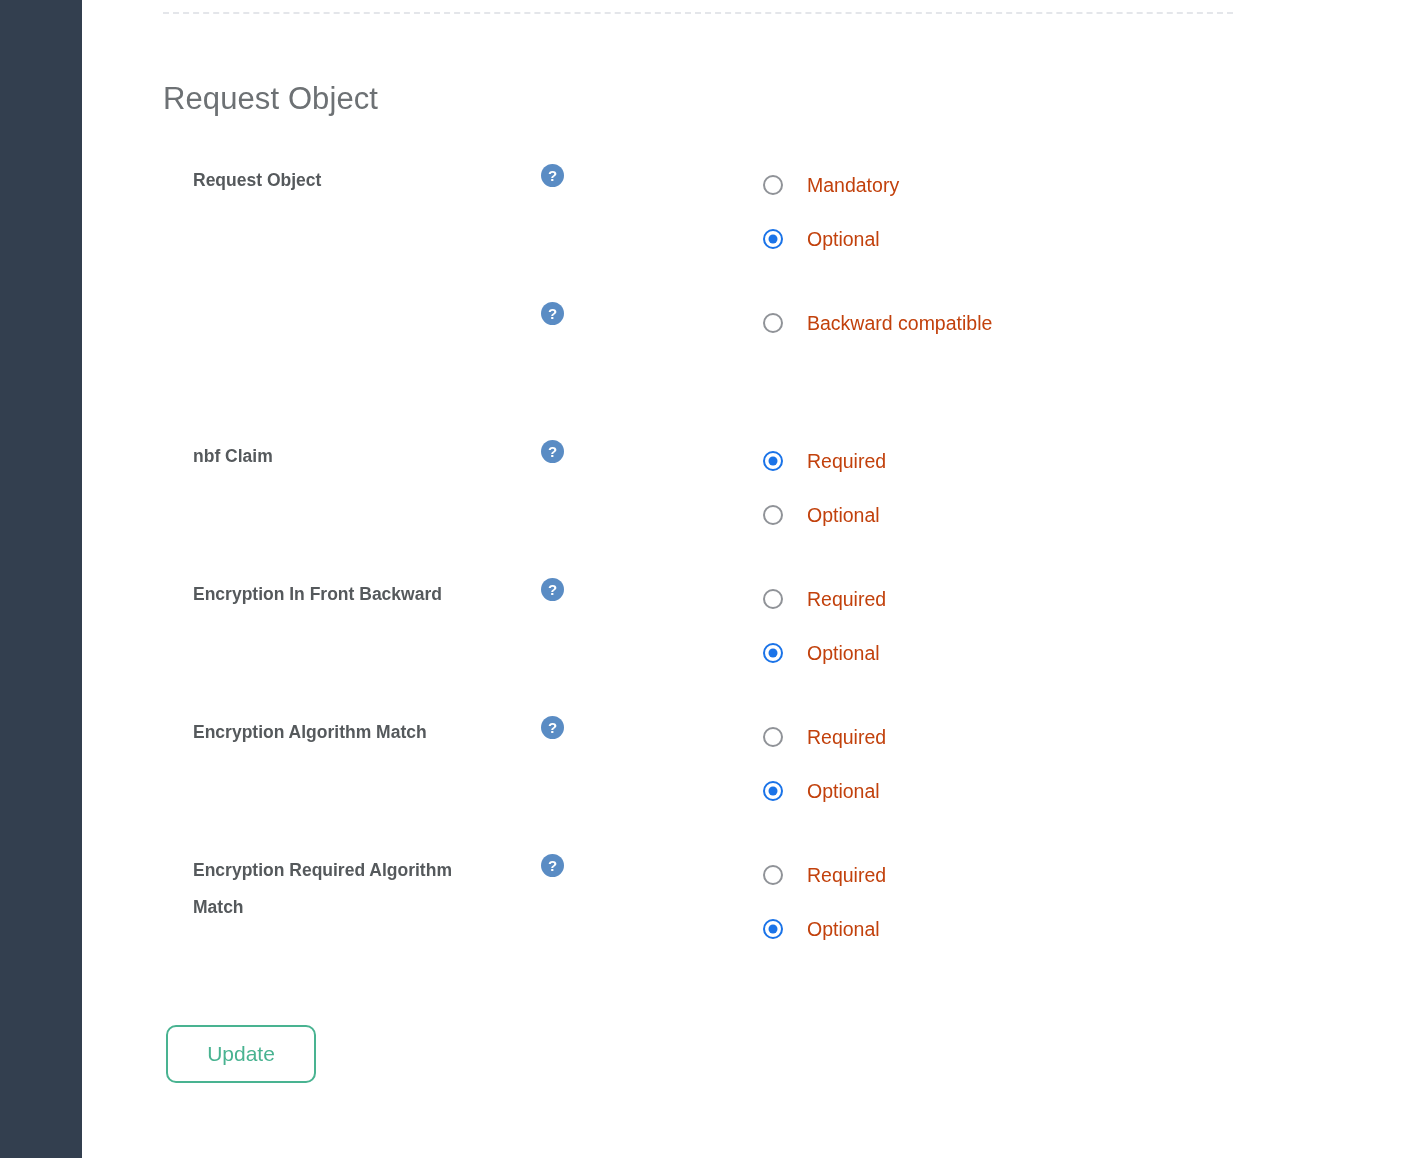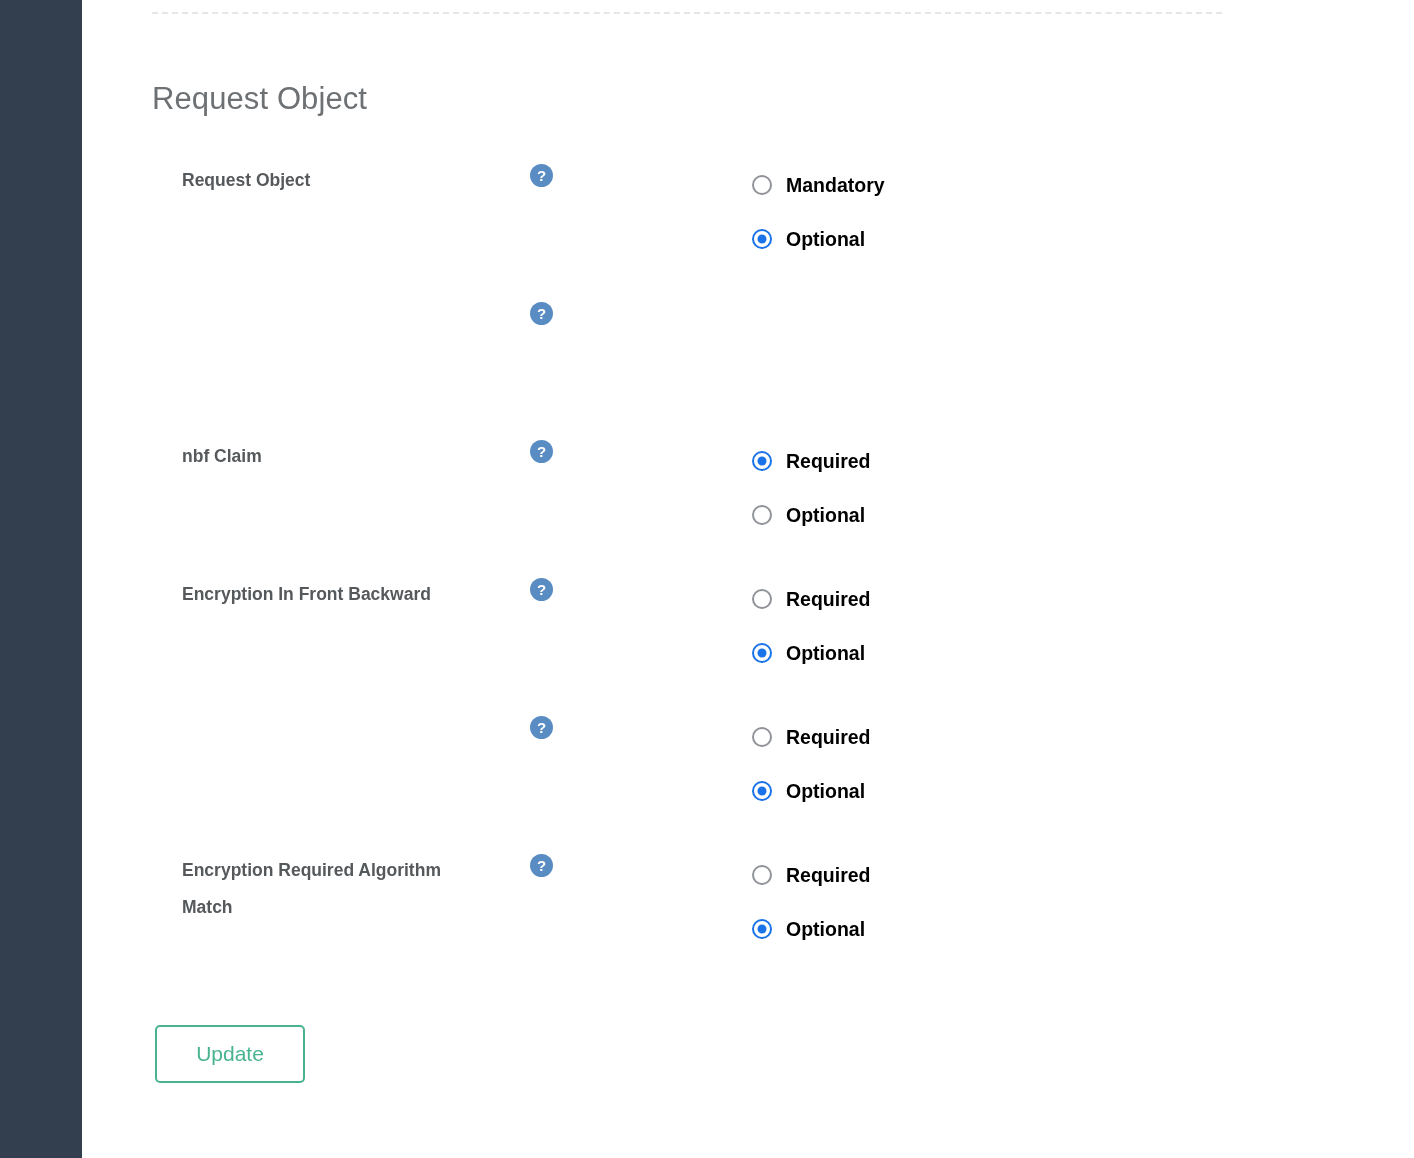--- a/index.html
+++ b/index.html
@@ -21,21 +21,21 @@
     left: 0;
     top: 0;
     width: 82px;
     height: 1158px;
     background: #333f4f;
   }
 
   
   .content {
     position: absolute;
-    left: 82px;
+    left: 93px;
     top: 0;
     width: 1148px;
     height: 1158px;
     background: #ffffff;
   }
 
   
   .top-divider {
     position: absolute;
     left: 70px;           
@@ -132,37 +132,37 @@
     left: 50%;
     top: 50%;
     transform: translate(-50%, -50%);
     width: 9px;
     height: 9px;
     border-radius: 50%;
     background: #1a73e8;
   }
 
   .option-label {
-    margin-left: 14px;
+    margin-left: 24px;
     font-size: 19.5px;
-    color: #000000;
+    color: #c2410c;
     white-space: nowrap;
-    font-weight: 700;
+    font-weight: 400;
   }
 
   
   .update-button {
     position: absolute;
     left: 73px;           
     top: 1025px;
     width: 150px;
     height: 58px;
     box-sizing: border-box;
     border: 2px solid #49b391;
-    border-radius: 5px;
+    border-radius: 10px;
     background: #ffffff;
     color: #49b391;
     font-size: 21px;
     font-family: "Liberation Sans", sans-serif;
     font-weight: 400;
     cursor: pointer;
     padding: 0;
   }
 </style>
 </head>
@@ -187,20 +187,24 @@
           </div>
           <div class="option">
             <span class="radio selected"></span>
             <span class="option-label">Optional</span>
           </div>
         </div>
       </div>
       <div class="form-row">
         <div class="help-icon">?</div>
         <div class="options">
+          <div class="option">
+            <span class="radio"></span>
+            <span class="option-label">Backward compatible</span>
+          </div>
         </div>
       </div>
       <div class="form-row">
         <div class="row-label">nbf Claim</div>
         <div class="help-icon">?</div>
         <div class="options">
           <div class="option">
             <span class="radio selected"></span>
             <span class="option-label">Required</span>
           </div>
@@ -218,20 +222,21 @@
             <span class="radio"></span>
             <span class="option-label">Required</span>
           </div>
           <div class="option">
             <span class="radio selected"></span>
             <span class="option-label">Optional</span>
           </div>
         </div>
       </div>
       <div class="form-row">
+        <div class="row-label">Encryption Algorithm Match</div>
         <div class="help-icon">?</div>
         <div class="options">
           <div class="option">
             <span class="radio"></span>
             <span class="option-label">Required</span>
           </div>
           <div class="option">
             <span class="radio selected"></span>
             <span class="option-label">Optional</span>
           </div>

